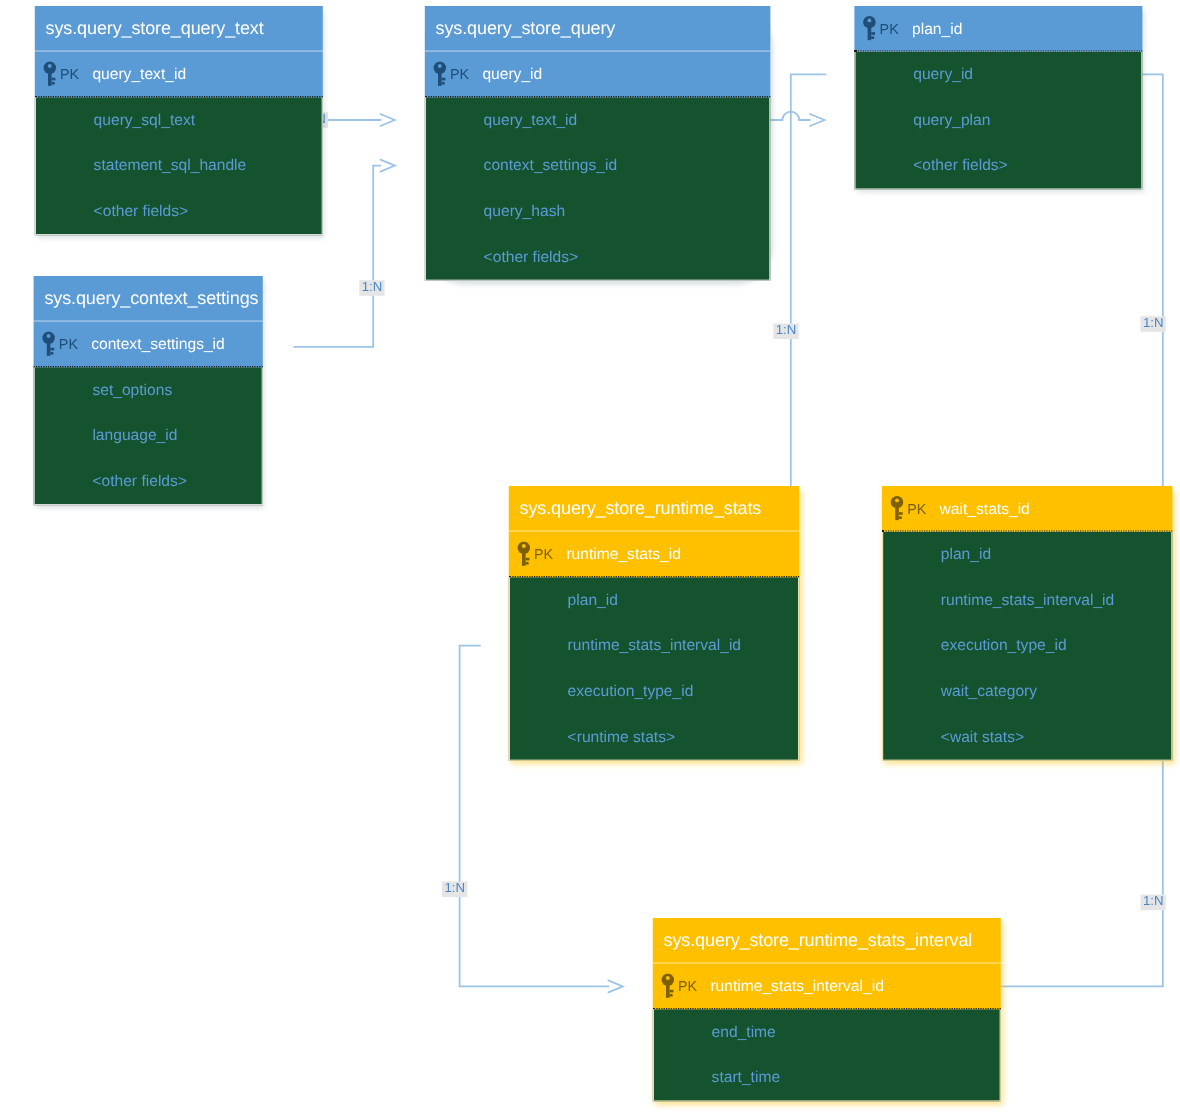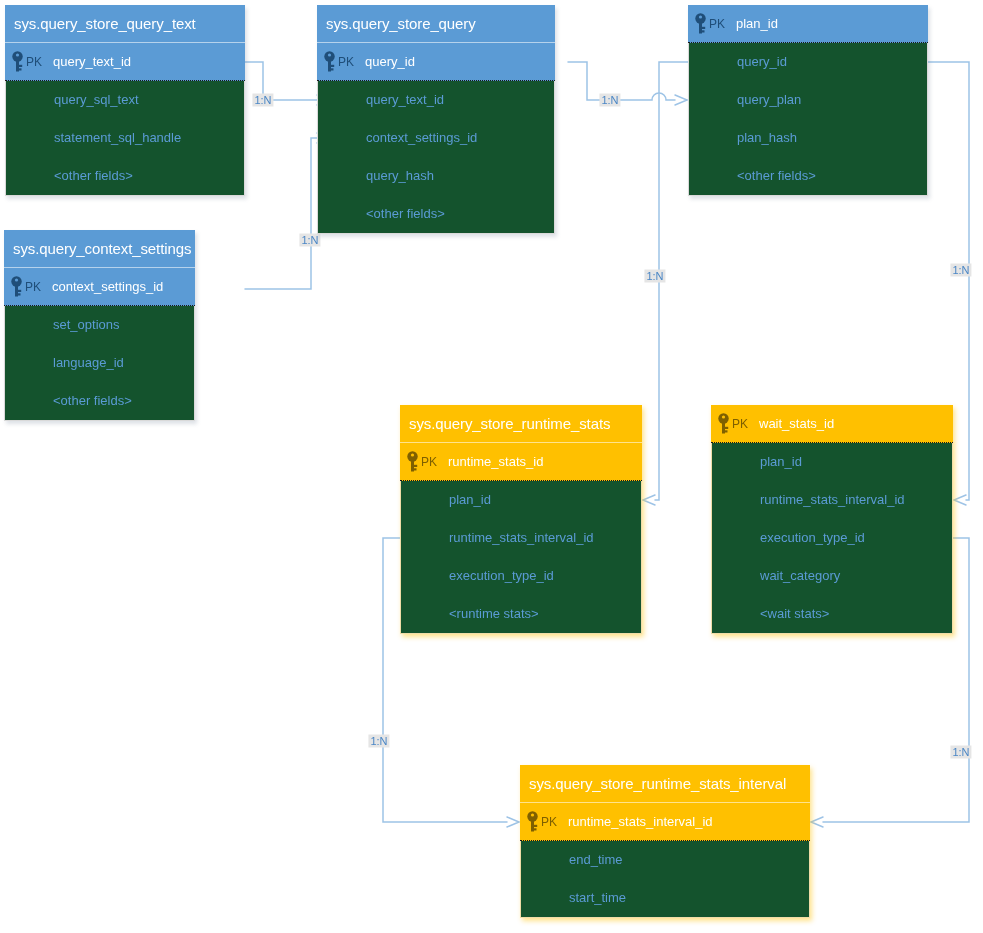--- a/index.html
+++ b/index.html
@@ -9,21 +9,21 @@
   }
   svg.connectors{position:absolute;left:0;top:0;width:983px;height:933px;}
   svg.connectors path, svg.connectors polyline{
     fill:none;stroke:#9DC3E6;stroke-width:1.5;stroke-linecap:round;stroke-linejoin:miter;
   }
   .conn-label{
     position:absolute;transform:translate(-50%,-50%);
     background:#e5e5e5;color:#4A86C5;font-size:11px;line-height:13px;padding:0 2px;
     white-space:nowrap;
   }
-  .etable{position:absolute;box-sizing:border-box;}
+  .etable{position:absolute;box-sizing:border-box;margin-left:24px;}
   .etable .ttitle{
     height:37px;line-height:37px;padding-left:9px;color:#ffffff;font-size:15px;
     letter-spacing:-0.1px;white-space:nowrap;overflow:hidden;
     border-bottom:1px solid rgba(255,255,255,0.55);
   }
   .etable .pkrow{
     position:relative;height:37px;display:flex;align-items:center;
     border-bottom:1px dotted #1a1a1a;
   }
   .etable .keyicon{margin:0 2px 0 6px;width:13px;height:21px;flex:0 0 13px;}
@@ -42,21 +42,21 @@
   .etable.blue .keyicon{color:#1F4E79;}
   .etable.blue .keyhole{fill:#5B9BD5;}
   .etable.orange .ttitle,.etable.orange .pkrow{background:#FFC000;}
   .etable.orange{box-shadow:2px 3px 5px rgba(255,192,0,0.45);}
   .etable.orange .tbody{border-color:#EFDCA8;}
   .etable.orange .pkbadge{color:#7F6000;}
   .etable.orange .keyicon{color:#7F6000;}
   .etable.orange .keyhole{fill:#FFC000;}
   
   #t0{left:5px;  top:5px;  width:240px;}
-  #t1{left:317px;top:5px;  width:238px;}
+  #t1{left:330px;top:5px;  width:288px;border-radius:31px;}
   #t2{left:688px;top:5px;  width:240px;}
   #t3{left:4px;  top:230px;width:191px;}
   #t4{left:400px;top:405px;width:242px;}
   #t5{left:711px;top:405px;width:242px;}
   #t6{left:520px;top:765px;width:290px;}
   #lb0{left:263px;top:100px;}
   #lb1{left:310px;top:240px;}
   #lb2{left:610px;top:100px;}
   #lb3{left:655px;top:276px;}
   #lb4{left:961px;top:270px;}
@@ -156,21 +156,20 @@
         <rect x="5" y="9.5" width="3" height="11" fill="currentColor"></rect>
         <rect x="8" y="13.8" width="3.2" height="2.2" fill="currentColor"></rect>
         <rect x="8" y="17.3" width="2.5" height="2.2" fill="currentColor"></rect>
       </svg>
       <span class="pkbadge">PK</span>
       <span class="pkfield">plan_id</span>
     </div>
     <div class="tbody">
       <div class="frow">query_id</div>
       <div class="frow">query_plan</div>
-      <div class="frow">plan_hash</div>
       <div class="frow">&lt;other fields&gt;</div>
     </div>
   </div>
 
   <div id="t3" class="etable blue">
     <div class="ttitle">sys.query_context_settings</div>
     <div class="pkrow">
       <svg class="keyicon" viewBox="0 0 13 21">
         <circle cx="6.5" cy="5.5" r="5.2" fill="currentColor"></circle>
         <circle class="keyhole" cx="6.5" cy="4" r="1.6"></circle>

